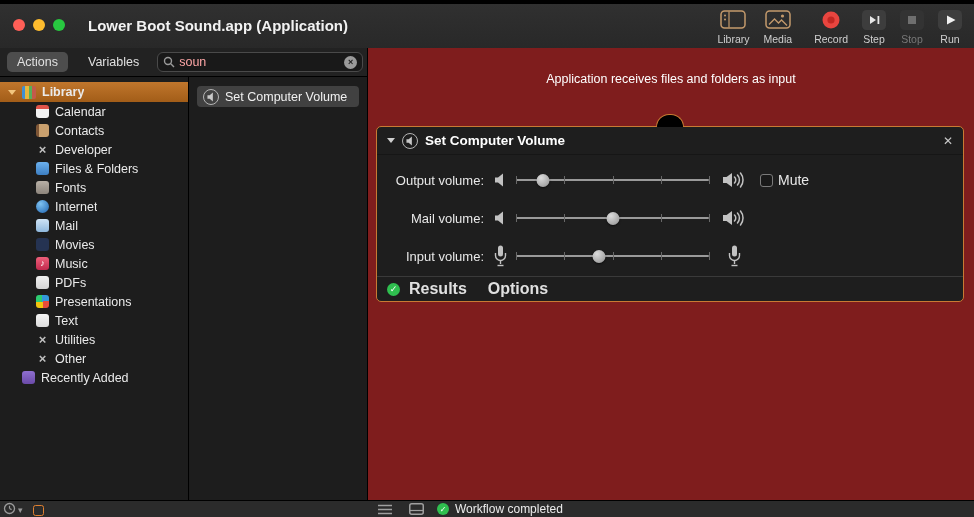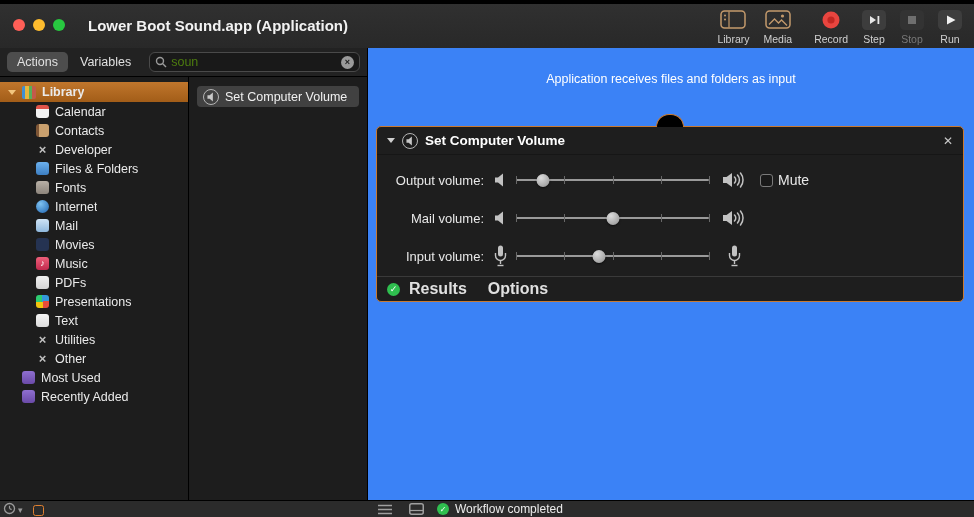--- a/index.html
+++ b/index.html
@@ -25,25 +25,25 @@
   .tb-item + .tb-item { margin-left:14px; }
   .tb-item.ml-lg { margin-left:22px; }
   .tb-icon { height:23px; display:flex; align-items:center; justify-content:center; }
   .tb-label { font-size:10.5px; color:#cfcfcf; margin-top:2px; }
   .tb-item.disabled .tb-label { color:#787878; }
 
   
   .bodyarea { position:absolute; top:48px; bottom:17px; left:0; right:0; display:flex; }
   .left-pane { width:368px; flex-shrink:0; background:#1d1d1d; border-right:1px solid #000; display:flex; flex-direction:column; }
   .filterbar { height:29px; flex-shrink:0; display:flex; align-items:center; padding:0 7px; gap:8px; background:#222; border-bottom:1px solid #000; }
-  .tabs { display:flex; gap:2px; }
+  .tabs { display:flex; gap:10px; }
   .tab { padding:3px 10px; font-size:12.5px; border-radius:5px; color:#e0e0e0; white-space:nowrap; }
   .tab.active { background:#4d4d4d; }
   .search { width:216px; height:20px; background:#191919; border:1px solid #4a4a4a; border-radius:6px; display:flex; align-items:center; padding:0 5px; gap:4px; }
-  .search input { flex:1; min-width:0; background:transparent; border:none; outline:none; color:#4d7c0f; font-size:12.5px; font-family:inherit; }
+  .search input { flex:1; min-width:0; background:transparent; border:none; outline:none; color:#fca5a5; font-size:12.5px; font-family:inherit; }
   .clear-btn { width:13px; height:13px; border-radius:50%; background:#9a9a9a; color:#191919; font-size:9px; line-height:13px; text-align:center; flex-shrink:0; font-weight:bold; }
 
   .columns { flex:1; display:flex; overflow:hidden; }
   .tree-col { width:189px; flex-shrink:0; border-right:1px solid #000; padding-top:5px; background:#1d1d1d; overflow:hidden; }
   .actions-col { flex:1; padding-top:5px; background:#1d1d1d; }
 
   .tree-row { height:19px; display:flex; align-items:center; gap:6px; padding-left:36px; font-size:12.5px; color:#eaeaea; white-space:nowrap; }
   .tree-row.root { height:20px; padding-left:8px; background:linear-gradient(180deg,#c0762c,#a25d18); font-weight:700; }
   .tree-row.group { padding-left:22px; }
   .tree-label { overflow:hidden; text-overflow:ellipsis; }
@@ -67,21 +67,21 @@
   .ic-pdfs { background:linear-gradient(#f0f0f0,#d5d5d5); }
   .ic-photos { background:conic-gradient(#e74c3c,#f1c40f,#2ecc71,#3498db,#9b59b6,#e74c3c); }
   .ic-presentations { background:conic-gradient(#3498db 0 25%,#e74c3c 25% 50%,#f1c40f 50% 75%,#2ecc71 75%); }
   .ic-text { background:linear-gradient(#f5f5f5,#dcdcdc); }
   .ic-folder { background:linear-gradient(180deg,#8f6fd0,#6a4aa8); }
 
   .action-item { margin:4px 8px 0; height:21px; background:#414141; border-radius:4px; display:flex; align-items:center; gap:6px; padding:0 6px; font-size:12.5px; color:#f0f0f0; white-space:nowrap; }
   .spk-circle { width:16px; height:16px; border:1.2px solid #b5b5b5; border-radius:50%; display:flex; align-items:center; justify-content:center; flex-shrink:0; }
 
   
-  .canvas { flex:1; background:#3b82f6; position:relative; }
+  .canvas { flex:1; background:#7f1d1d; position:relative; }
   .banner { position:absolute; top:24px; left:0; right:0; text-align:center; font-size:12.5px; color:#fff; }
 
   .card { position:absolute; left:8px; top:78px; width:588px; height:176px; background:#1e1e1e; border:1.5px solid #c87a33; border-radius:5px; }
   .notch { position:absolute; top:-13px; left:calc(50% - 14px); width:28px; height:13px; background:#000; border:1.5px solid #c87a33; border-bottom:none; border-radius:14px 14px 0 0; }
   .card-header { height:28px; display:flex; align-items:center; gap:7px; padding:0 10px; border-bottom:1px solid #161616; }
   .card-title { font-size:13.5px; font-weight:700; color:#fff; }
   .card-close { margin-left:auto; color:#c9c9c9; font-size:12px; line-height:1; }
   .card-body { padding-top:6px; }
   .vol-row { display:flex; align-items:center; height:38px; }
   .vol-label { width:107px; text-align:right; font-size:13px; color:#e8e8e8; flex-shrink:0; }
@@ -258,24 +258,20 @@
         <div class="tree-row">
           <span class="tico ic-x"></span>
           <span class="tree-label">Utilities</span>
         </div>
         <div class="tree-row">
           <span class="tico ic-x"></span>
           <span class="tree-label">Other</span>
         </div>
         <div class="tree-row group">
           <span class="tico ic-folder"></span>
-          <span class="tree-label">Most Used</span>
-        </div>
-        <div class="tree-row group">
-          <span class="tico ic-folder"></span>
           <span class="tree-label">Recently Added</span>
         </div>
       </div>
 
       <div class="actions-col">
         <div class="action-item">
           <span class="spk-circle">
             <svg width="9" height="10" viewBox="0 0 10 11">
                 <path d="M0.5 3.5v4h2.5l3.5 3v-10l-3.5 3z" fill="#c8c8c8"></path>
               </svg>

